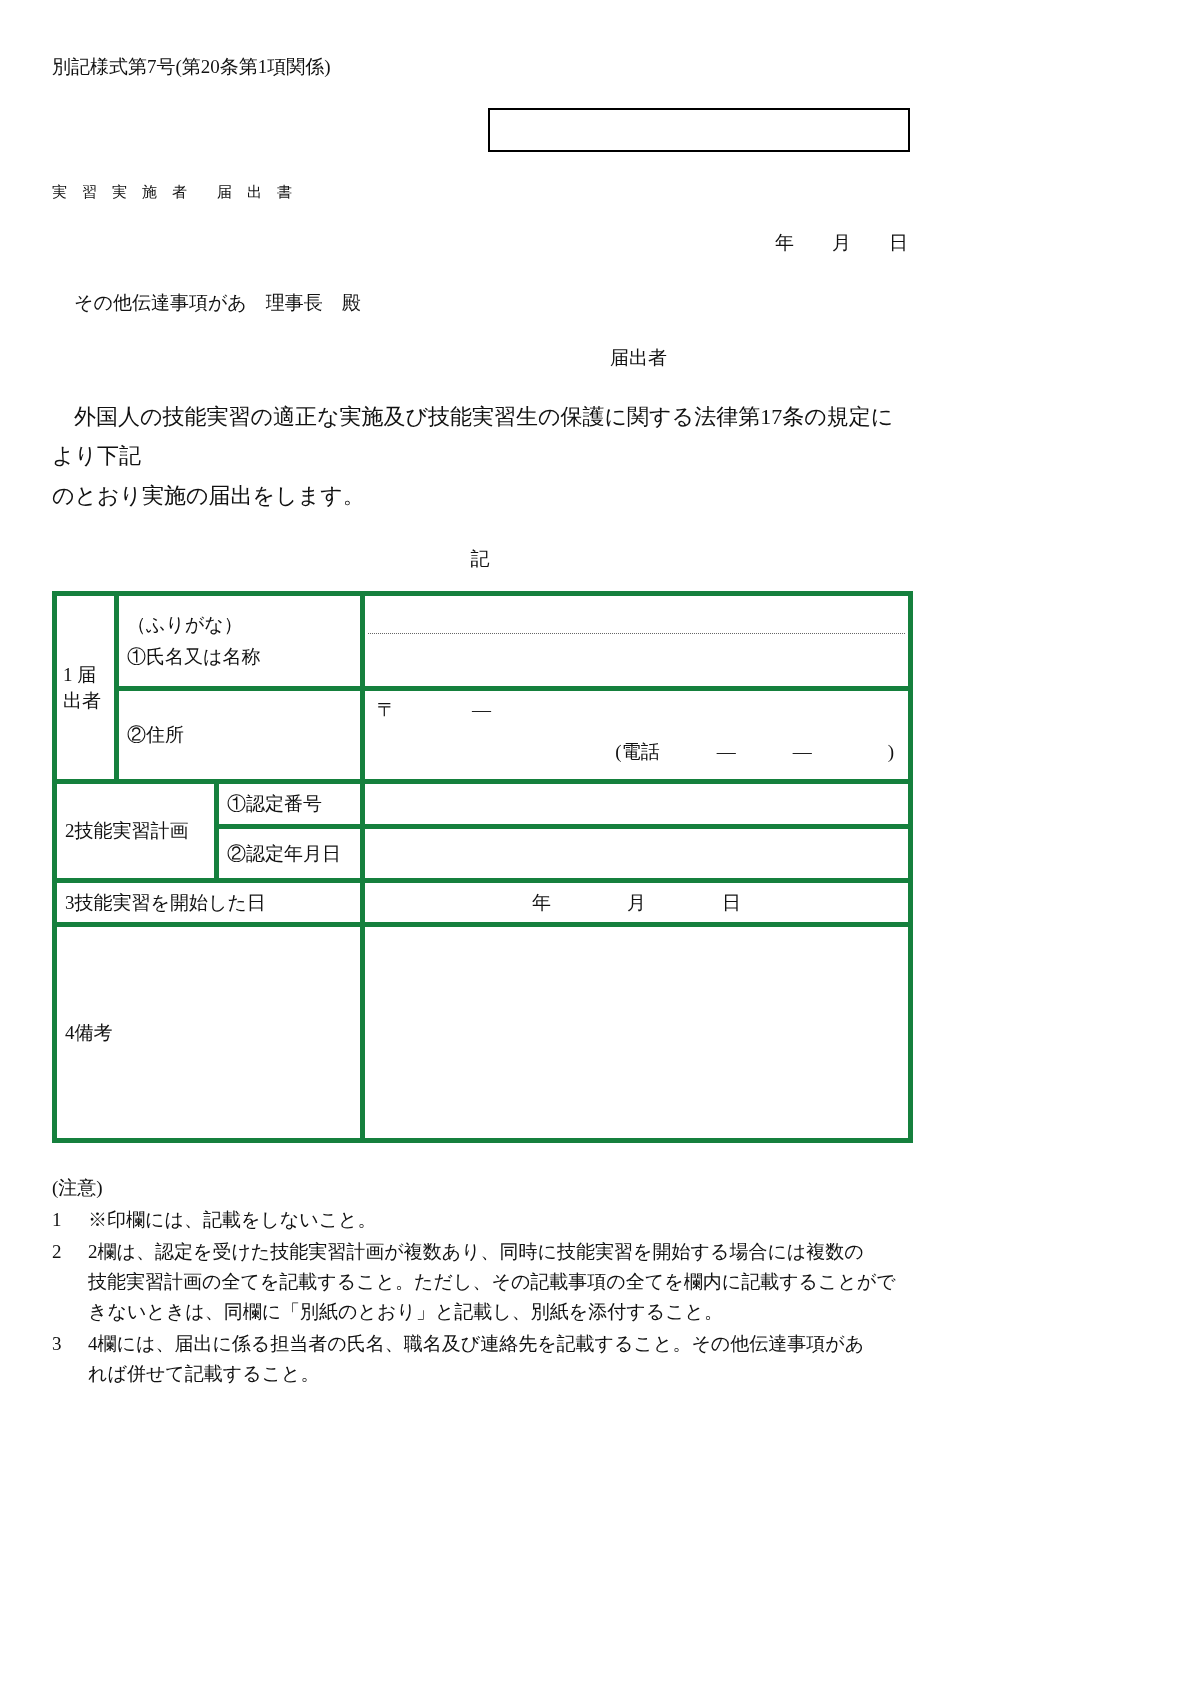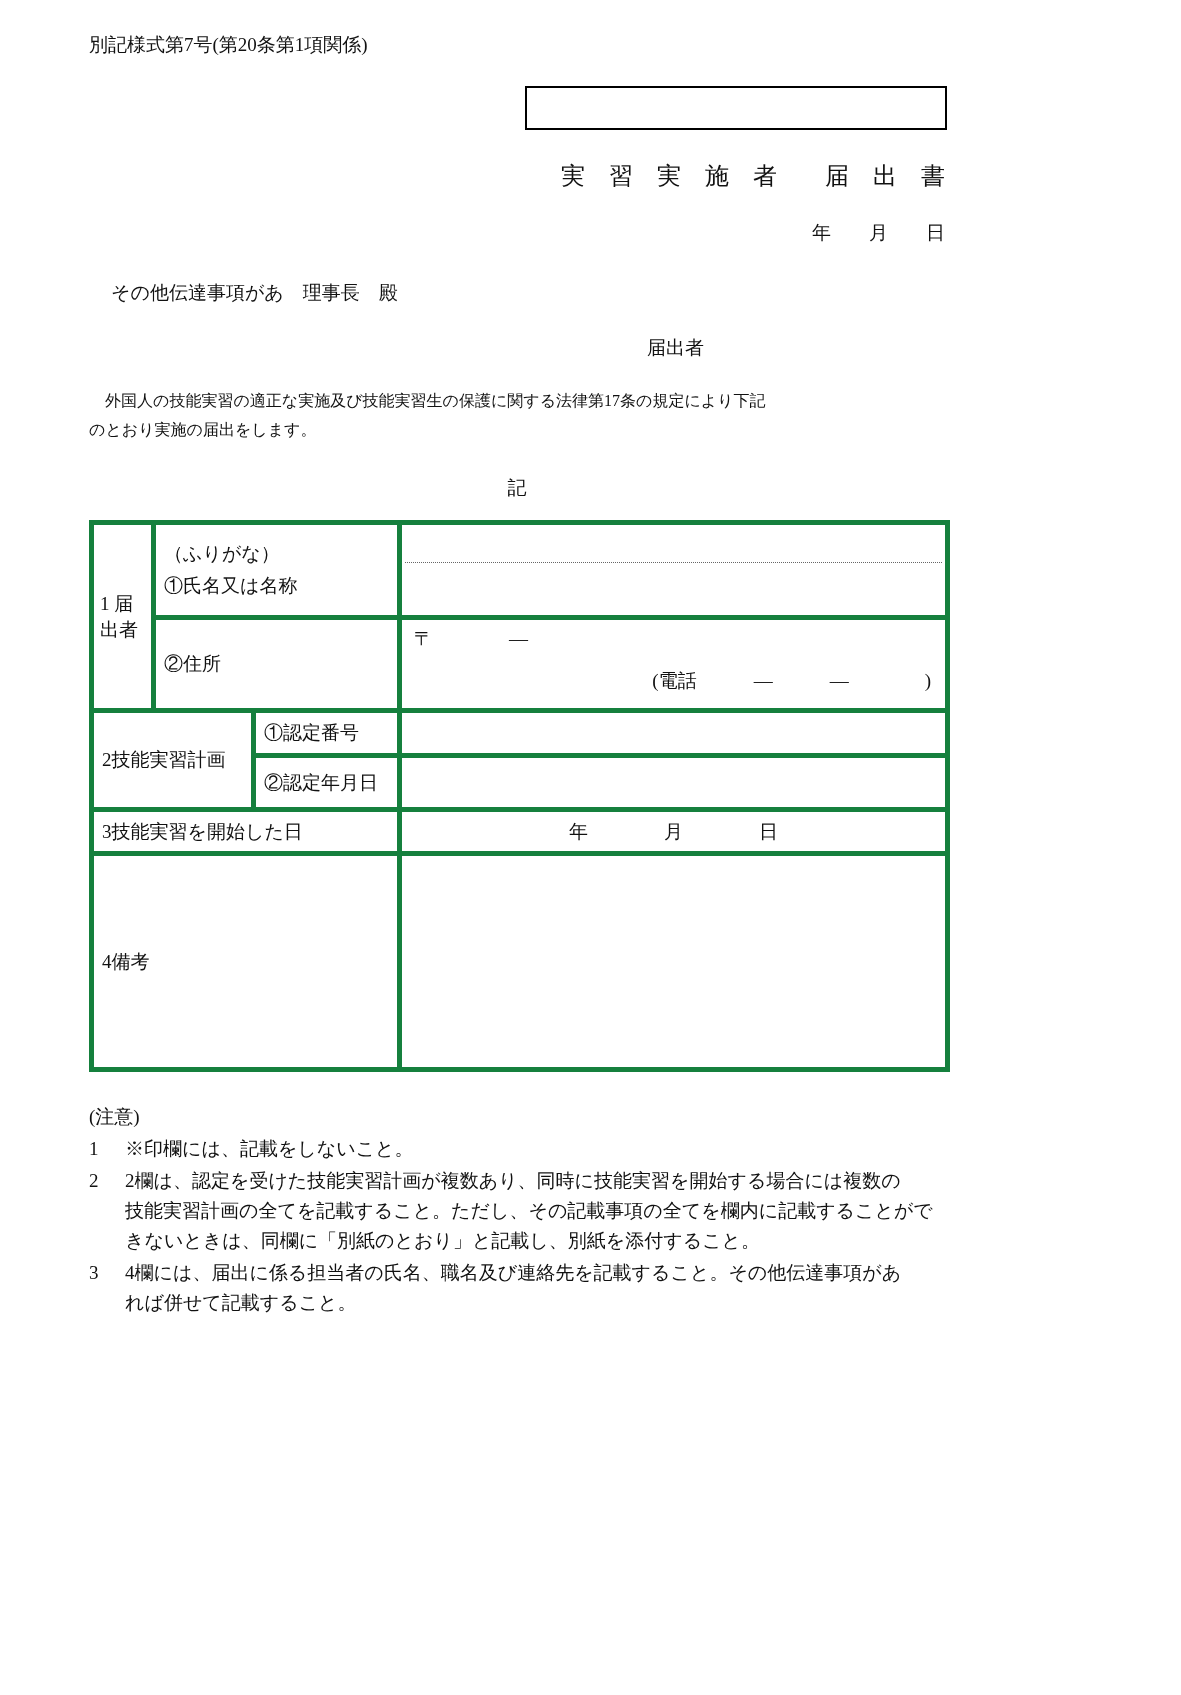--- a/index.html
+++ b/index.html
@@ -1,35 +1,35 @@
 <!DOCTYPE html>
 <html><head>
 <meta charset="utf-8">
 <style>
   html,body{margin:0;padding:0}
   body{
     width:1181px;height:1695px;background:#ffffff;color:#111;
     font-family:"Liberation Serif","DejaVu Serif",serif;
     font-size:19px;line-height:1.35;
   }
-  .content{width:856px;margin-left:89px;padding-top:32px}
+  .content{width:856px;margin-left:52px;padding-top:54px}
   .preline{white-space:pre-line}
 
   .form-number{text-align:left}
   .paper-size{text-align:right;margin-top:8px}
 
   .receipt-box{display:flex;width:418px;height:40px;border:2px solid #000;margin-left:436px;margin-top:28px}
   .receipt-label{width:212px;border-right:2px solid #000;display:flex;align-items:center;padding-left:12px}
   .receipt-value{flex:1}
 
-  .form-title{text-align:right;font-size:24px;margin-top:30px}
+  .form-title{text-align:left;font-size:15px;margin-top:30px}
   .date-line{text-align:right;margin-top:28px}
   .addressee{margin-top:34px;padding-left:22px}
   .notifier{margin-top:30px;padding-left:558px}
-  .body-text{margin-top:26px;font-size:16px;line-height:1.8}
+  .body-text{margin-top:26px;font-size:22px;line-height:1.8}
   .record{text-align:center;margin-top:30px}
 
   table.form{border-collapse:collapse;table-layout:fixed;width:856px;margin-top:20px;border:2px solid #000}
   .form td{border:5px solid #15803d;vertical-align:middle;padding:2px 8px;overflow:hidden}
   .form td.tb{border-bottom:2px solid #000}
   .form td.center{text-align:center}
   tr.r-name{height:95px}
   tr.r-addr{height:93px}
   tr.r-cert1{height:45px}
   tr.r-cert2{height:54px}

